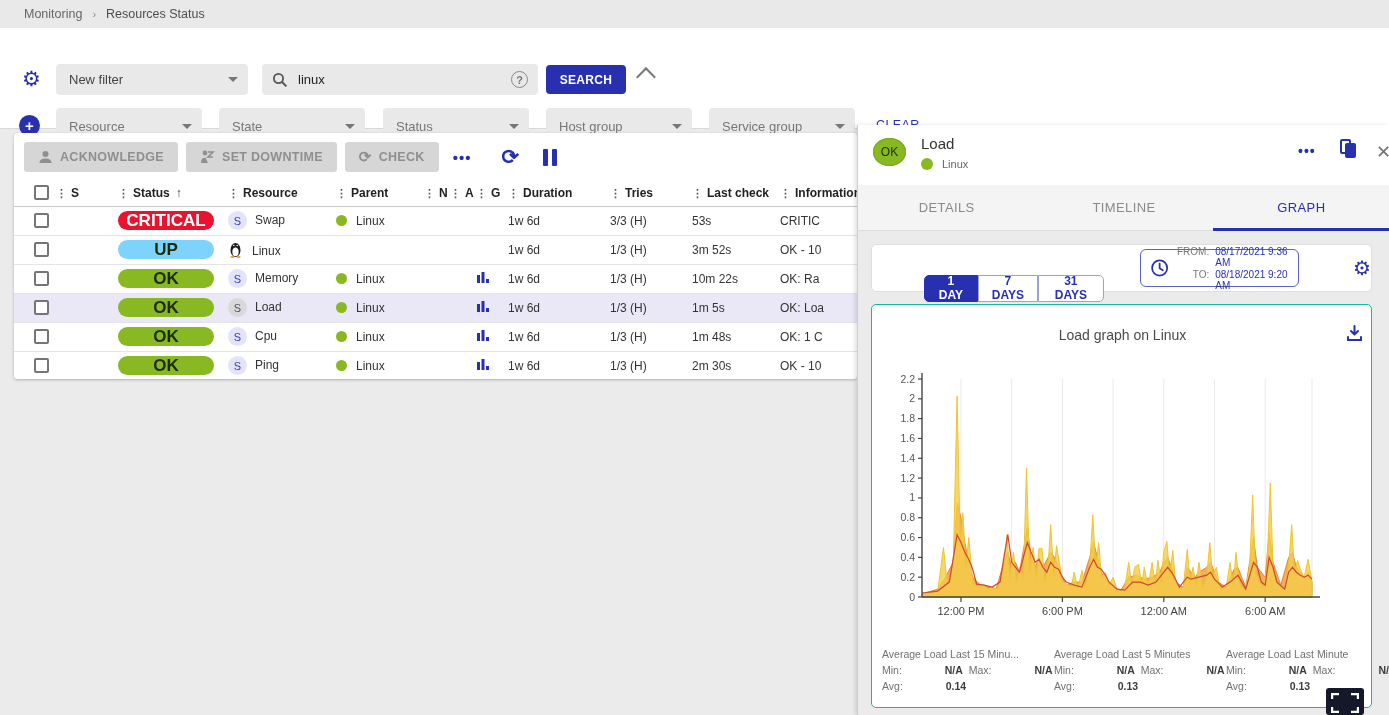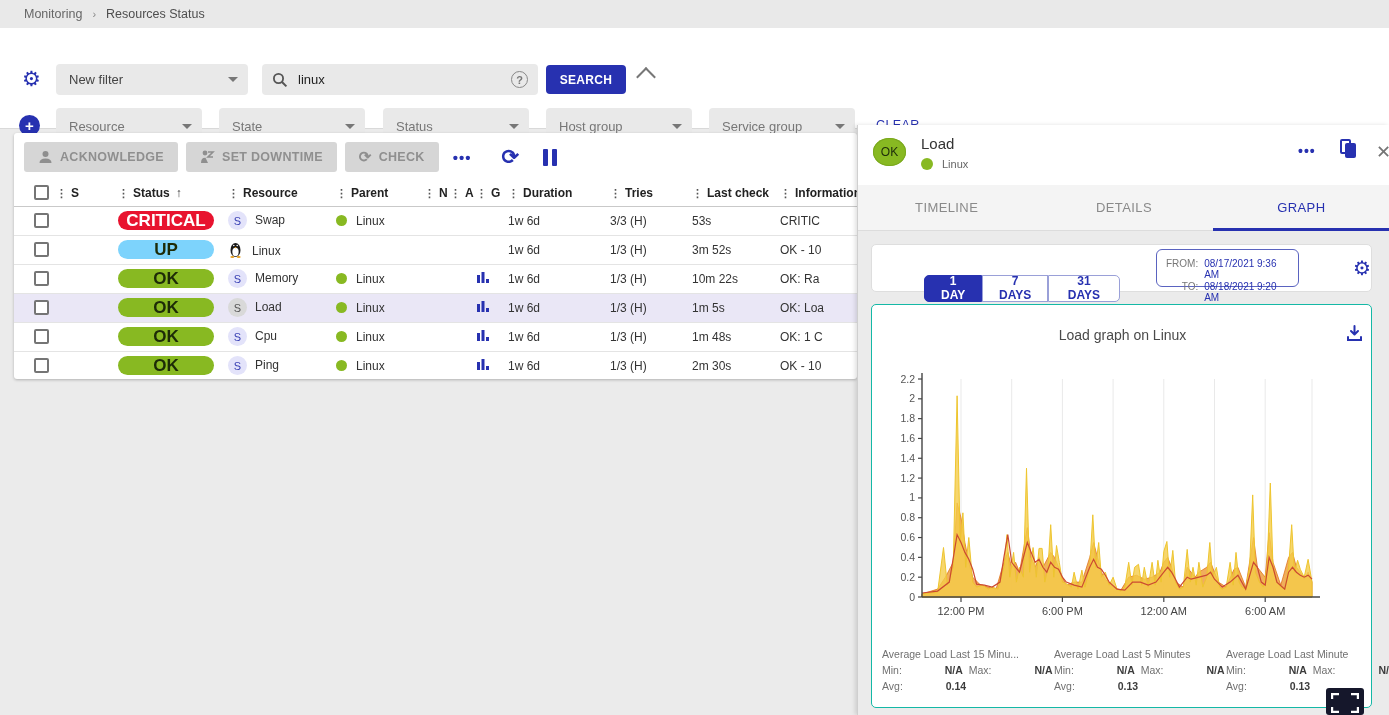--- a/index.html
+++ b/index.html
@@ -89,21 +89,21 @@
 
   #time-card { left:13px; top:119px; width:501px; height:48px; background:#fff; border:1px solid #dedede;
     border-radius:5px; display:flex; align-items:center; padding-left:52px; gap:36px; }
   #range-group { display:flex; }
   .range-btn { height:27px; padding:0 12px; border:1px solid #9aa0d8; color:#2731b0; font-size:12px;
     font-weight:bold; display:flex; align-items:center; background:#fff;margin-top:40px; }
   .range-btn:first-child { border-radius:5px 0 0 5px; }
   .range-btn:last-child { border-radius:0 5px 5px 0; }
   .range-btn.active { background:#2731b0; color:#fff; border-color:#2731b0; }
   #custom-range { border:1px solid #5a63c0; border-radius:6px; height:38px; display:flex; align-items:center;
-    padding:0 9px; gap:8px;flex-direction:column; }
+    padding:0 9px; gap:8px; }
   #custom-range .rows { display:grid; grid-template-columns:auto auto; gap:1px 6px; font-size:10px; }
   #custom-range .lbl { color:#777; text-align:right; }
   #custom-range .val { color:#2731b0; }
   #graph-settings { color:#2731b0; font-size:20px; margin-left:18px; }
 
   #graph-card { left:13px; top:179px; width:501px; height:404px; background:#fff; border:1px solid #14b8a6;
     border-radius:5px; }
   #graph-title { left:0; top:22px; width:501px; text-align:center; font-size:14px; color:#4a4a4a; }
   #export-icon { left:474px; top:20px; }
 
@@ -367,22 +367,22 @@
     </div>
     <span id="panel-more" class="abs">•••</span>
     <span id="copy-icon" class="abs">
         <span class="back"></span>
         <span class="front"></span>
       </span>
     <span id="panel-close" class="abs">✕</span>
   </div>
 
   <div id="panel-tabs" class="abs">
+      <div class="tab">DETAILS</div>
       <div class="tab">TIMELINE</div>
-      <div class="tab">DETAILS</div>
       <div class="tab active">GRAPH</div>
     </div>
 
   <div id="time-card" class="abs">
     <div id="range-group">
         <button class="range-btn active">1 DAY</button>
         <button class="range-btn">7 DAYS</button>
         <button class="range-btn">31 DAYS</button>
       </div>
     <div id="custom-range">

